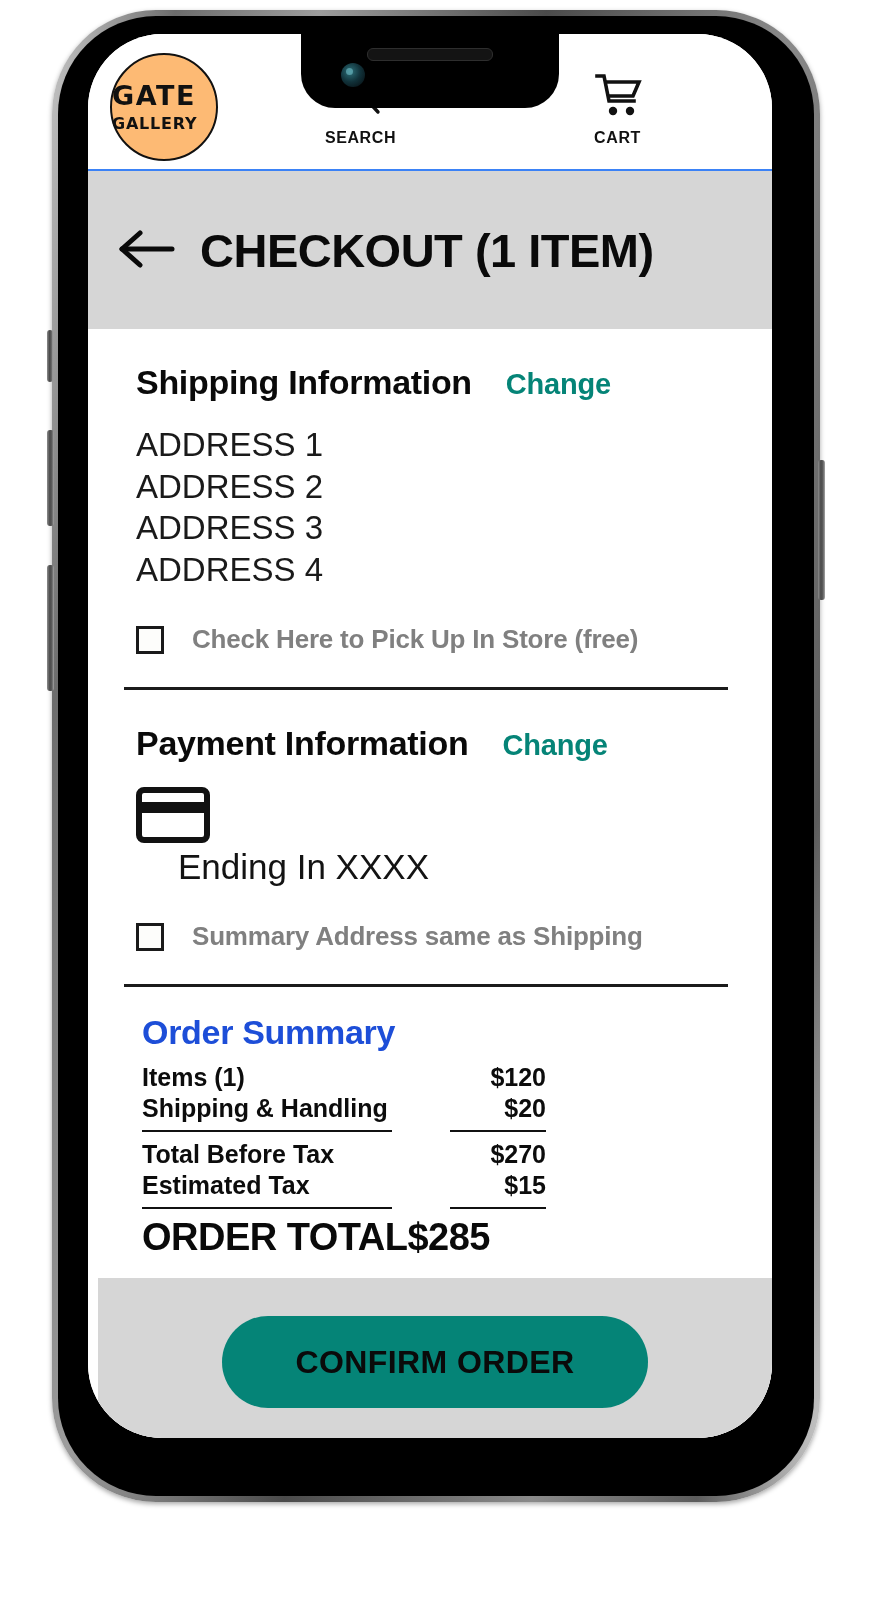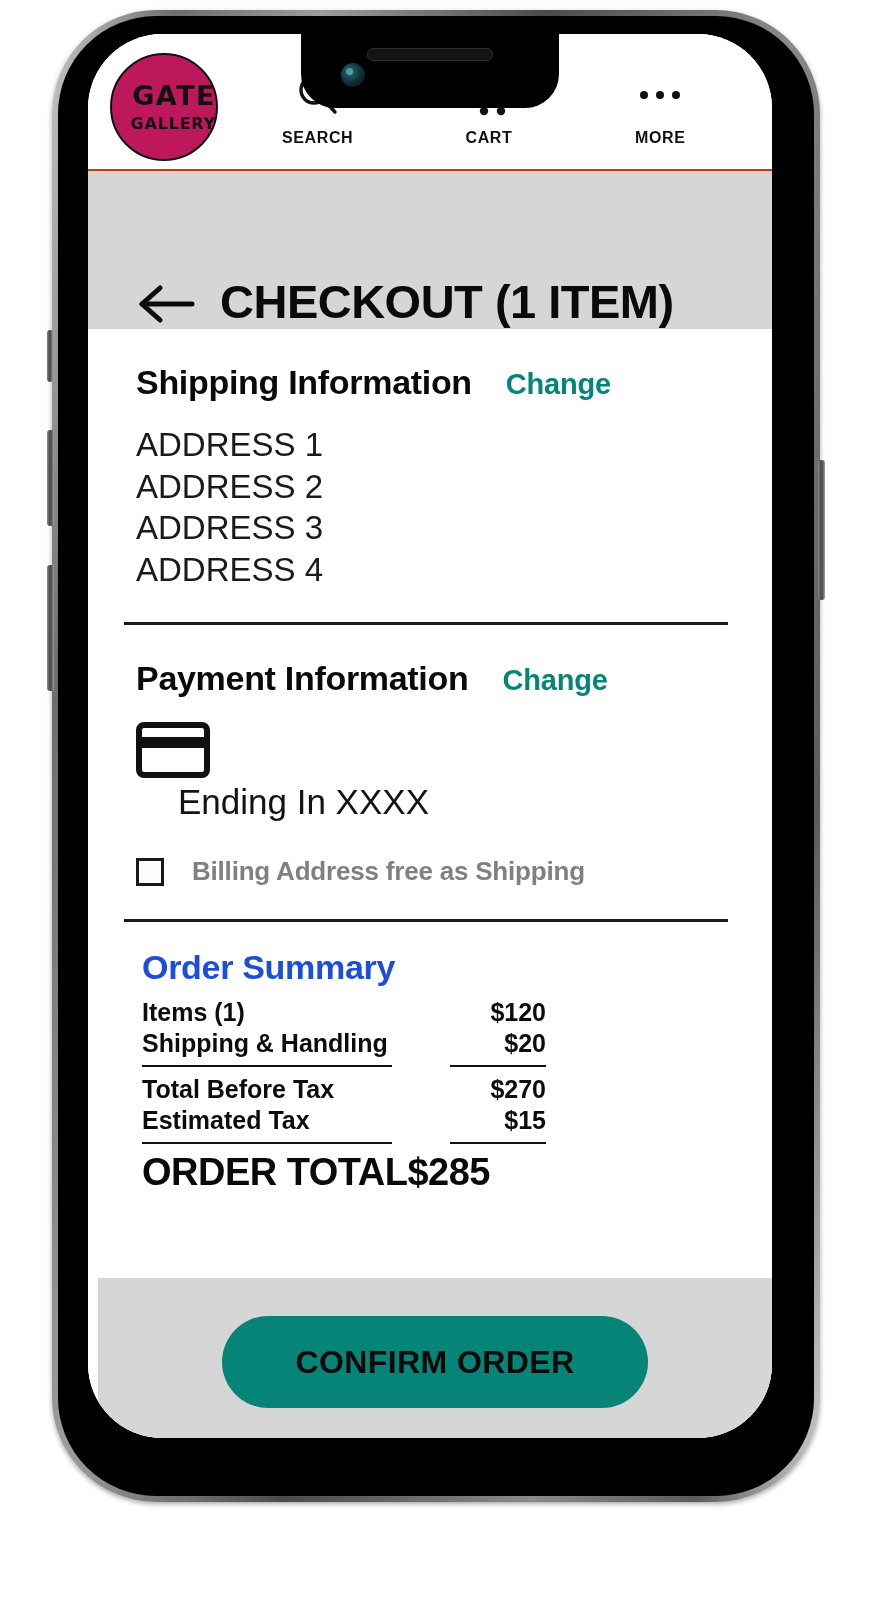--- a/index.html
+++ b/index.html
@@ -107,24 +107,24 @@
     align-items: center;
     padding: 0 26px 0 22px;
     box-sizing: border-box;
     z-index: 10;
   }
   .logo {
     width: 104px;
     height: 104px;
     border-radius: 50%;
     border: 2.5px solid #111;
-    background: #be185d;
+    background: #fdba74;
     display: flex;
     flex-direction: column;
-    align-items: flex-end;
+    align-items: flex-start;
     justify-content: center;
     flex: 0 0 auto;
     margin-top: 10px;
   }
   .logo-main {
     font-family: "DejaVu Sans", sans-serif;
     font-weight: bold;
     font-size: 27px;
     letter-spacing: 1.5px;
     color: #111;
@@ -164,24 +164,24 @@
     font-family: "Liberation Sans", sans-serif;
   }
   .dots { display: flex; gap: 8px; align-items: center; height: 52px; }
   .dots span { width: 8px; height: 8px; border-radius: 50%; background: #111; display: block; }
 
   
   .title-bar {
     background: #d6d6d6;
     height: 160px;
     display: flex;
-    align-items: flex-end;
-    padding-left: 48px;
+    align-items: center;
+    padding-left: 28px;
     box-sizing: border-box;
-    border-top: 2px solid #c2410c;
+    border-top: 2px solid #3b82f6;
   }
   .back-arrow { flex: 0 0 auto; margin-right: 24px; margin-top: 2px; }
   .page-title {
     font-size: 47px;
     font-weight: bold;
     letter-spacing: -.5px;
     color: #0a0a0a;
     font-family: "Liberation Sans", sans-serif;
     white-space: nowrap;
   }
@@ -365,28 +365,20 @@
             <svg width="50" height="48" viewBox="0 0 50 48">
               <polyline points="4,5 11,5 16,30 41,30" fill="none" stroke="#111" stroke-width="3.6" stroke-linecap="square" stroke-linejoin="miter"></polyline>
               <polyline points="13,11 46,11 40,25 15,25" fill="none" stroke="#111" stroke-width="3.6" stroke-linejoin="miter"></polyline>
               <circle cx="20" cy="40" r="4.2" fill="#111"></circle>
               <circle cx="37" cy="40" r="4.2" fill="#111"></circle>
             </svg>
           </span>
           <span class="nav-label">CART</span>
         </div>
 
-        <div class="nav-item">
-          <span class="nav-icon dots">
-            <span></span>
-              <span></span>
-              <span></span>
-          </span>
-          <span class="nav-label">MORE</span>
-        </div>
 
       </div>
     </div>
 
     <div class="title-bar">
       <span class="back-arrow">
         <svg width="60" height="42" viewBox="0 0 60 42">
           <line x1="56" y1="21" x2="6" y2="21" stroke="#0a0a0a" stroke-width="5" stroke-linecap="round"></line>
           <polyline points="24,5 6,21 24,37" fill="none" stroke="#0a0a0a" stroke-width="5" stroke-linecap="round" stroke-linejoin="round"></polyline>
         </svg>
@@ -402,20 +394,24 @@
           <span class="change-link">Change</span>
         </div>
 
         <div class="addr-list">
           <div class="addr-line">ADDRESS 1</div>
           <div class="addr-line">ADDRESS 2</div>
           <div class="addr-line">ADDRESS 3</div>
           <div class="addr-line">ADDRESS 4</div>
         </div>
 
+        <div class="check-row">
+          <span class="checkbox"></span>
+          <span class="check-label">Check Here to Pick Up In Store (free)</span>
+        </div>
       </div>
 
       <div class="divider"></div>
 
       <div class="section">
         <div class="sec-head">
           <span class="sec-title">Payment Information</span>
           <span class="change-link">Change</span>
         </div>
 
@@ -424,21 +420,21 @@
             <svg width="74" height="56" viewBox="0 0 74 56">
               <rect x="3" y="3" width="68" height="50" rx="5" ry="5" fill="none" stroke="#111" stroke-width="6"></rect>
               <rect x="6" y="15" width="62" height="11" fill="#111"></rect>
             </svg>
           </span>
           <span class="card-text">Ending In XXXX</span>
         </div>
 
         <div class="check-row">
           <span class="checkbox"></span>
-          <span class="check-label">Billing Address free as Shipping</span>
+          <span class="check-label">Summary Address same as Shipping</span>
         </div>
       </div>
 
       <div class="divider"></div>
 
       <div class="summary">
         <div class="sum-title">Order Summary</div>
 
         <div class="sum-table">
           <div class="sum-row">

